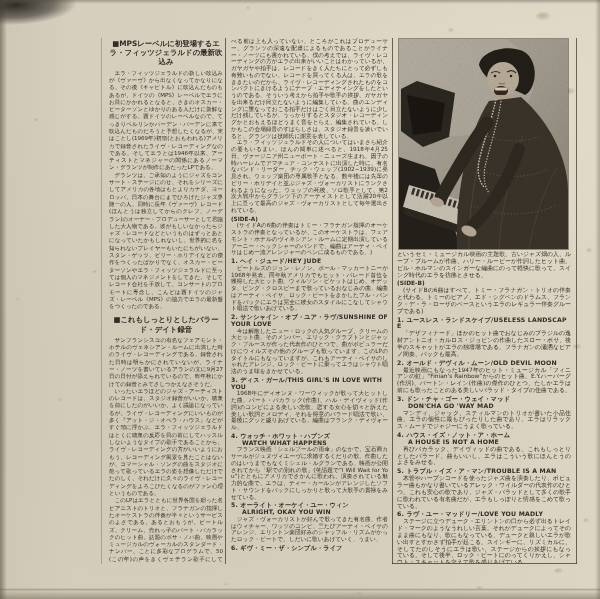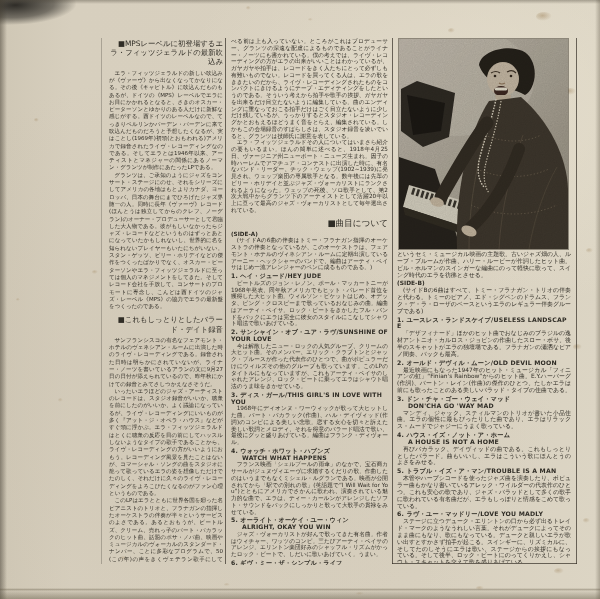--- a/index.html
+++ b/index.html
@@ -24,21 +24,21 @@
 
   
   .vrule{position:absolute;top:38px;height:526px;width:1px;background:rgba(52,47,38,.7);}
   .vrule.faint{background:rgba(52,47,38,.28);}
   .hrule{position:absolute;height:1px;background:rgba(52,47,38,.7);}
 
   
   .col{position:absolute;color:#302d26;overflow:hidden;}
   .p{text-align:justify;word-break:break-all;margin:0;}
   .ind{text-indent:1em;}
-  .h{font-weight:400;text-align:right;text-indent:0;word-break:break-all;margin:5px 0 3px;}
+  .h{font-weight:700;text-align:center;text-indent:0;word-break:break-all;margin:5px 0 3px;}
   .col > .h:first-child{margin-top:0;}
   .hs{margin:4px 0 2px;}
   .lb{font-weight:700;margin:2px 0 0;}
   .t{font-weight:700;text-align:left;word-break:break-all;margin:2px 0 0;letter-spacing:.2px;}
   .t2{margin-top:0;padding-left:11px;}
 
   #colL{left:109px;top:39px;width:114px;height:524px;font-size:5.5px;line-height:7.3px;}
   #colL .h{font-size:7.4px;line-height:9.2px;}
   #colM{left:231px;top:38px;width:157px;height:527px;font-size:5.7px;line-height:6.75px;}
   #colM .hs{font-size:8.6px;line-height:11px;}
@@ -155,21 +155,20 @@
     <div class="p ind">エラ・フィッツジェラルドの新しい吹込みが《ヴァーヴ》から出なくなってかなりになる。その後《キャピトル》に吹込んだものもあるが、ドイツの《MPS》レーベルでエラにお目にかかれるとなると、さきのオスカー・ピーターソンとゆかりのある人だけに新鮮な感じがする。西ドイツのレーベルなので、てっきりベルリンかバーデン・バーデンに来て吹込んだものだろうと予想したくなるが、実はことし(1969年)初頭(とおもわれる)アメリカで録音されたライヴ・レコーディングなのである。そしてエラとは1946年以来、アーティストとマネジャーの関係にあるノーマン・グランツが制作にあたったLPである。</div>
     <div class="p ind">グランツは、ご承知のようにジャズをコンサート・ステージにのせ、それをシリーズにしてアメリカの各地はもとよりカナダ、ヨーロッパ、日本の舞台にまでひろげたジャズ界随一の人。同時に長年《ヴァーヴ》レコード(ほんとうは独立してからのクレフ、ノーグラン)のオーナー・プロデューサーとして君臨した大人物である。彼がもしいなかったらジャズ・レコードなどというものはずっとあとになっていたかもしれないし、世界的に名を知られないプレイヤーもいたにちがいない。スタン・ゲッツ、ビリー・ホリデイなどの傑作をつくったばかりでなく、オスカー・ピーターソンやエラ・フィッツジェラルドに至っては個人のマネジメントをしてきた。そしてレコード会社を手放して、コンサートのプロモートに専念し、こんどは西ドイツのジャズ・レーベル《MPS》の協力でエラの最新盤をつくったのである。</div>
     <div class="h">■これもしっとりとしたバラード・デイト録音</div>
     <div class="p ind">サンフランシスコの有名なフェアモント・ホテルのヴェネシアン・ルームに出演した時のライヴ・レコーディングである。録音された日時は明らかにされていないが、ライナー・ノーツを書いているアランの文に9月27日の日付が添えられているので、昨年秋にかけての録音とみてさしつかえなさそうだ。</div>
     <div class="p ind">いったいエラほどのジャズ・アーティストのレコードは、スタジオ録音がいいか、聴衆を前にしたのがいいか、よく議論になっているが、ライヴ・レコーディングにいいものが多く『アット・ジ・オペラ・ハウス』などがすぐ頭に浮かぶ。エラ・フィッツジェラルドはとくに聴衆の反応を目の前にしてハッスルしないようなタイプの歌手であることから、ライヴ・レコーディングの方がいいようにおもう。レコーディング風景を見たことはないが、コマーシャル・ソングの曲をスタジオに籠って歌っているエラの姿を想像しただけでたのしく、それだけに久々のライヴ・レコーディングをよろこびたくなるのがファン心理というものである。</div>
     <div class="p ind">このLPはエラとともに世界各国を廻った名ピアニストのトリオと、フラナガンの指揮したオーケストラの伴奏が半々というサービスのよさである。あるとおもうが、ビートルズ、クリーム、売れっ子のバート・バカラックのヒット曲、話題のボサ・ノバ曲、映画やミュージカルのヴォーカルのスタンダード・ナンバー、ことに多彩なプログラムで、50(この年)の声をきくヴェテラン歌手にして若々しい。それが、なにか無理をして若ぶるいやらしさなど全くない。何を歌っても自分のスタイルに合わせてしまうエラの、歌に対する愛情をにじみ出させるのである。</div>
   </div>
 <div id="colM" class="col">
     <div class="p">べる前は上も入っていない。ところがこれはプロデューサー、グランツの深遠な配慮によるものであることがライナー・ノーツにも書かれている。僕の考えでは、ライヴ・レコーディングの方がエラの出来がいいことはわかっているが、ガヤガヤや拍手は、レコードをきく人たちにとって必ずしも有難いものでない。レコードを買ってくる人は、エラの歌をききたいのだから、ライヴ・レコーディングされたものをコンパクトにきけるようにテープ・エディティングをしたというのである。そういう考えから拍手や歌手の挨拶、ガヤガヤを出来るだけ目立たないように編集している。曲のエンディングに重なっておこる拍手だけはごく目立たないように少しだけ残しているが、うっかりするとスタジオ・レコーディングかとおもえるほどうまく音をとらえ、編集されている。しかもこの会場録音のすばらしさは、スタジオ録音を凌いでいると、グランツは技師氏に謝意を表している。</div>
     <div class="p ind">エラ・フィッツジェラルドその人についてはいまさら紹介の要もいるまい。ほんの簡単に述べると、1918年4月25日、ヴァージニア州ニューポート・ニューズ生まれ。因子の時ハーレムでアマチュア・コンテストに出演した時に、有名なバンド・リーダー、チック・ウェッブ(1902~1939)に発見され、ウェッブ楽団の専属歌手となる。数年後には先輩のビリー・ホリデイと並ぶジャズ・ヴォーカリストにランクされるようになった。ウェッブの死後、ソロ歌手として、第2次大戦中からグランツ下のアーティストとして活躍20年以上に亘って最高のジャズ・ヴォーカリストとして毎年選出されている。</div>
-    <div class="h hs">■曲目について</div>
     <div class="lb">(SIDE-A)</div>
     <div class="p ind">(サイドAの6曲の伴奏はトミー・フラナガン指揮のオーケストラの伴奏となっているが、このオーケストラは、フェアモント・ホテルのヴィネシアン・ルームに定期出演しているアーニー・ヘックシャーのバンドで、編曲はアーティ・ベイサはじめ一流アレンジャーのペンに成るものである。)</div>
     <div class="t">1. ヘイ・ジュード/HEY JUDE</div>
     <div class="p ind">ビートルズのジョン・レノン、ポール・マッカートニーが1968年発表、同年秋アメリカでもヒット・パレード首位を獲得した大ヒット曲。ウィルソン・ピケットはじめ、オデッタ、ビング・クロスビーまで歌っているおなじみの曲。編曲はアーティ・ベイサ。ロック・ビートをきかしたフル・バンドをバックにエラは完全に彼女のスタイルにこなしてシャウト唱法で歌いあげている。</div>
     <div class="t">2. サンシャイン・オブ・ユア・ラヴ/SUNSHINE OF YOUR LOVE</div>
     <div class="p ind">今は解散したニュー・ロックの人気グループ、クリームの大ヒット曲。そのメンバー、エリック・クラプトンとジャック・ブルースが作った代表作のひとつで、曲がポピュラーだけにウィルズその他のグループも歌っています。このLPのタイトルにもなっていますが、これもアーティ・ベイサのしゃれたアレンジ、ロック・ビートに乗ってエラはシャウト唱法のうま味をきかせている。</div>
     <div class="t">3. ディス・ガール/THIS GIRL'S IN LOVE WITH YOU</div>
     <div class="p ind">1968年にディオンヌ・ワーウィックが歌って大ヒットした曲。バート・バカラック(作曲)、ハル・デイヴィッド(作詞)のコンビによる美しい悲歌。恋する女心を切々と訴えた美しい歌詞とメロディ、それを得意のバラード唱法で歌い、最後にグッと盛りあげている。編曲はフランク・ディヴォール。</div>
     <div class="t">4. ウォッチ・ホワット・ハプンズ</div>
     <div class="t t2">WATCH WHAT HAPPENS</div>

